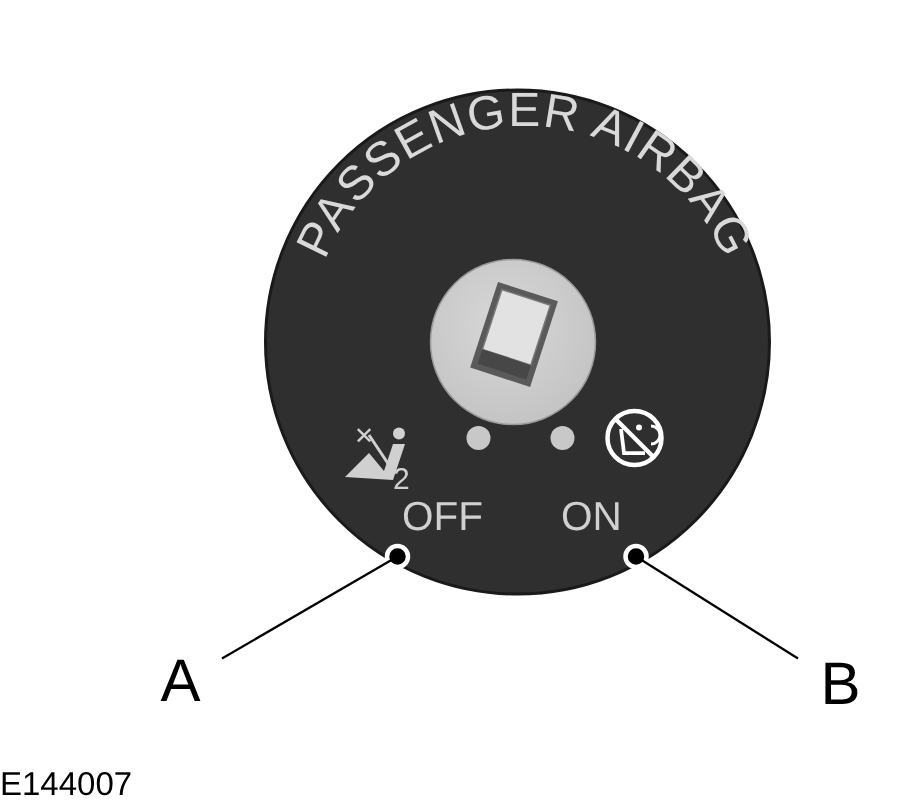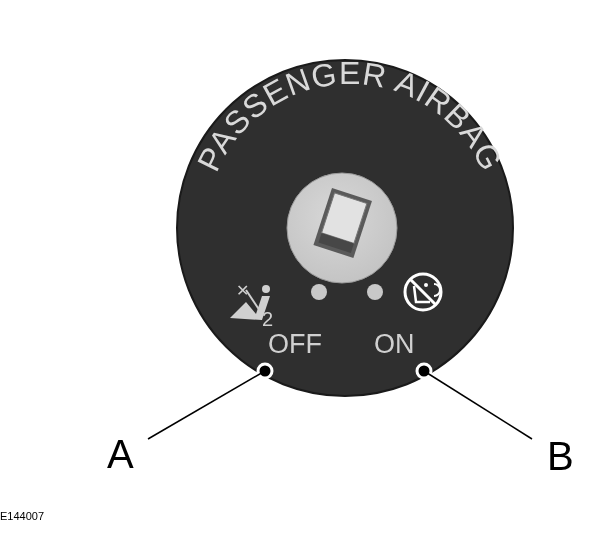--- a/index.html
+++ b/index.html
@@ -1,21 +1,21 @@
 <!DOCTYPE html>
 <html><head>
 <meta charset="utf-8">
 <style>
   html, body { margin:0; padding:0; background:#ffffff; }
   body { width:600px; height:536px; position:relative; overflow:hidden; font-family:"Liberation Sans", sans-serif; }
   svg { position:absolute; left:0; top:0; }
   .lbl { position:absolute; font-family:"Liberation Sans", sans-serif; color:#000; }
   #callout-a { left:107px; top:432px; font-size:40px; }
   #callout-b { left:547px; top:434px; font-size:40px; }
-  #fig-id { left:0px; top:510px; font-size:11px;text-align:center; }
+  #fig-id { left:0px; top:510px; font-size:22px;text-align:center; }
 </style>
 </head>
 <body>
 
 <svg width="600" height="536" viewBox="0 0 600 536">
   <defs>
     <path id="titleArc" d="M 206 228 A 142 142 0 0 1 494 228"></path>
     <radialGradient id="discGrad" cx="45%" cy="40%" r="60%">
       <stop offset="0%" stop-color="#d8d8d8"></stop>
       <stop offset="100%" stop-color="#c4c4c4"></stop>

